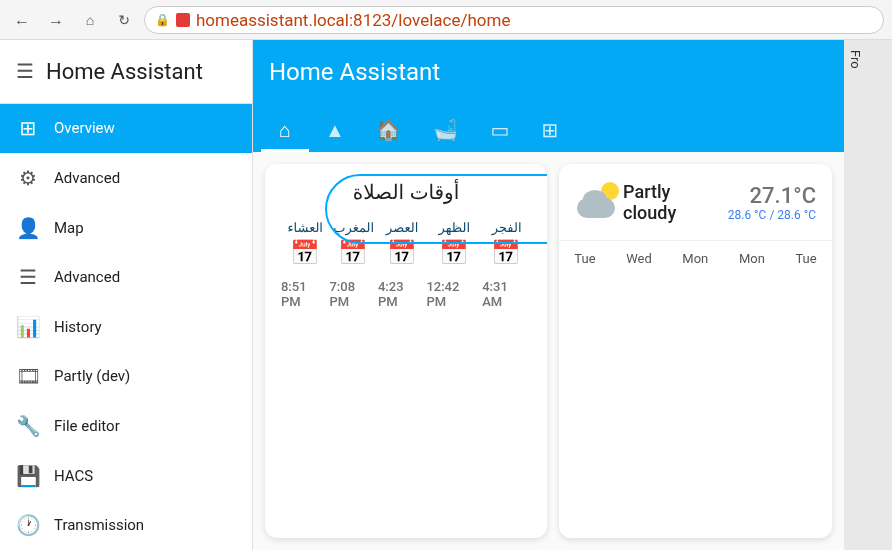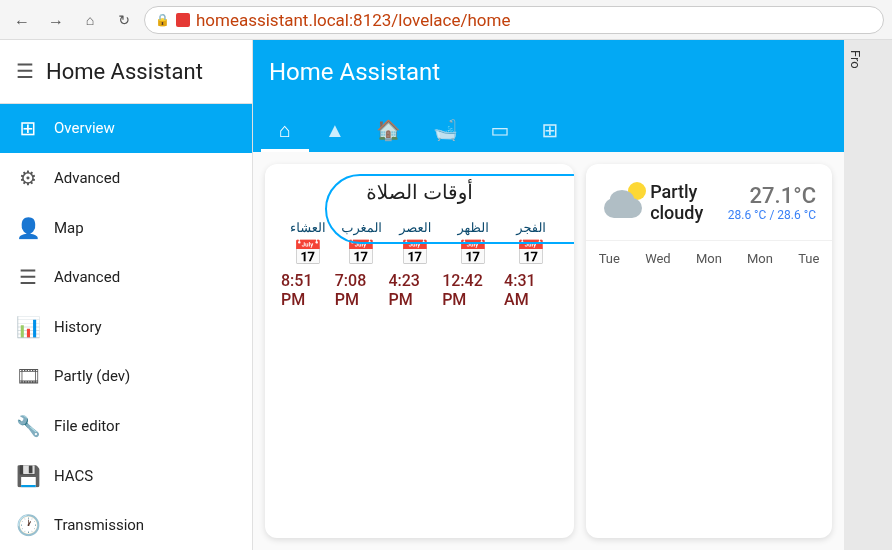--- a/index.html
+++ b/index.html
@@ -215,24 +215,25 @@
       font-size: 13px;
       color: #0c4a6e;
       direction: rtl;
       font-family: Arial, sans-serif;
     }
     .prayer-icon {
       font-size: 24px;
       color: #555;
     }
     .prayer-time {
-      font-size: 16px;
-      color: #7f1d1d;
+      font-size: 13px;
+      color: #737373;
       font-weight: 500;
       direction: ltr;
+      margin-top: 8px;
     }
 
     
     .weather-card {
       display: flex;
       align-items: center;
       padding: 14px 16px;
     }
     .weather-cloud {
       position: relative;

